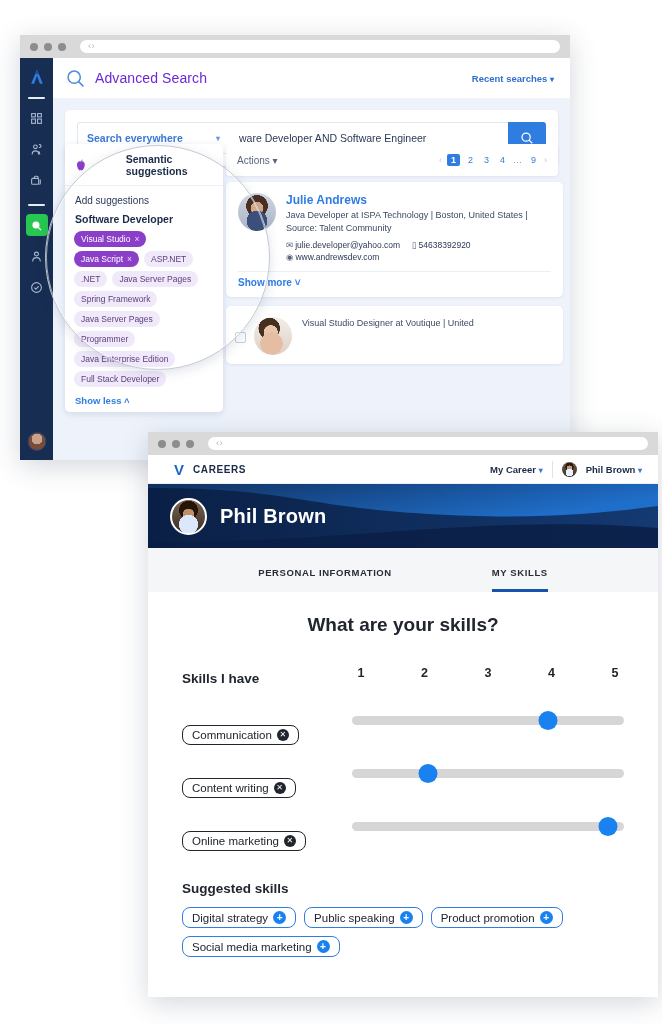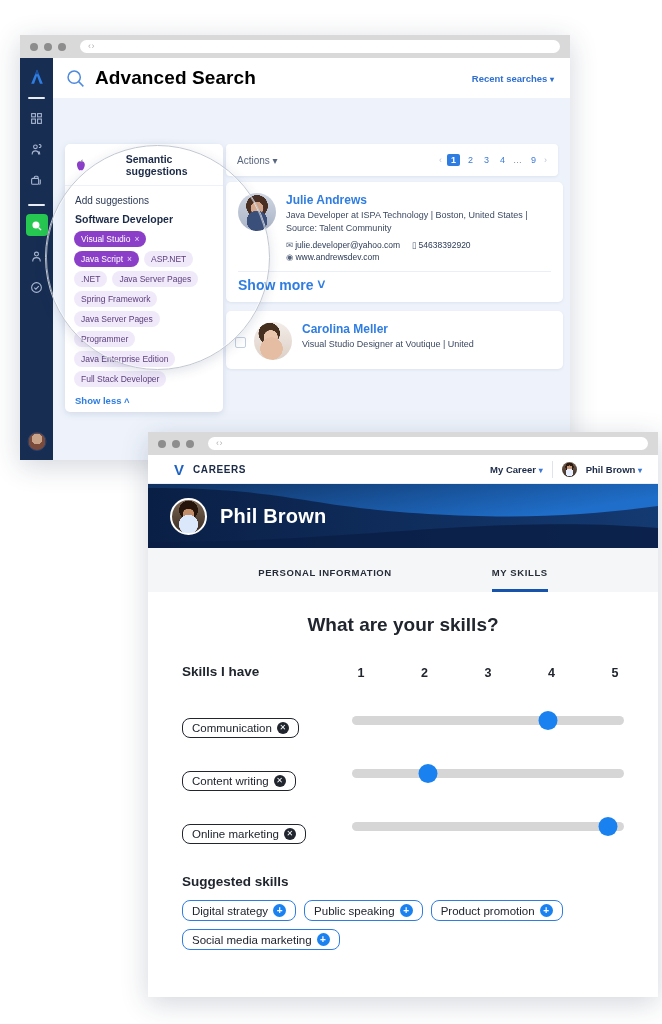--- a/index.html
+++ b/index.html
@@ -48,21 +48,21 @@
     border:1.5px solid #2b4372;
   }
 
   .pane { flex:1; background:#eef3fb; position:relative; overflow:hidden; }
 
   .s-header {
     height:40px; background:#fff; display:flex; align-items:center;
     padding:0 16px 0 12px; gap:9px;
   }
   .s-header .magnifier { width:21px; height:21px; flex:none; }
-  .s-title { font-size:19px; font-weight:bold; color:#000000; letter-spacing:.1px; }
+  .s-title { font-size:14px; font-weight:normal; color:#6d28d9; letter-spacing:.1px; }
   .recent { margin-left:auto; font-size:9.5px; font-weight:bold; color:#2f6fd0; }
   .recent .caret { font-size:8px; }
 
   .searchcard {
     margin:12px; background:#fff; border-radius:5px; padding:12px;
     box-shadow: 0 1px 3px rgba(30,50,90,.09);
   }
   .searchrow { display:flex; height:32px; }
   .scope {
     width:152px; border:1px solid #e2e8f2; border-right:none; border-radius:3px 0 0 3px;
@@ -112,21 +112,21 @@
       radial-gradient(circle at 46% 70%, #e4bda2 0 33%, transparent 34%),
       radial-gradient(circle at 44% 40%, #e9c5ab 0 22%, transparent 23%),
       radial-gradient(circle at 40% 30%, #45301f 0 30%, transparent 31%),
       linear-gradient(#f3ece7,#ddd1c8); }
   .rname { font-size:12px; font-weight:bold; color:#2f7de1; margin-bottom:2px; }
   .rmeta { font-size:9px; color:#3c4a63; line-height:1.42; }
   .rcontact { font-size:8.5px; color:#2b3a55; line-height:1.5; margin-top:4px; }
   .rcontact .ic { color:#55637c; margin-right:2px; }
   .rcontact .gap { display:inline-block; width:7px; }
   .divider { height:1px; background:#eaeff7; margin:7px 0 5px; }
-  .showmore { font-size:14px; color:#2f7de1; font-weight:600; }
+  .showmore { font-size:10px; color:#2f7de1; font-weight:600; }
 
   
   .sugg {
     position:absolute; left:12px; top:86px; width:158px;
     background:#fff; border-radius:5px; box-shadow:0 2px 7px rgba(30,50,90,.13);
     padding-bottom:6px; overflow:hidden;
   }
   .sugg-head {
     display:flex; align-items:center; gap:7px; padding:9px 10px 8px;
     border-bottom:1px solid #eef1f7;
@@ -188,21 +188,21 @@
     font-size:9.5px; font-weight:bold; color:#262c38; letter-spacing:.6px;
     padding-bottom:11px; border-bottom:3px solid transparent;
   }
   .tab.active { border-bottom-color:#1653ab; }
 
   .skillbody { background:#fff; height:calc(100% - 29px - 64px - 44px - 23px); padding:0 34px; }
   .q-title { text-align:center; font-size:19px; font-weight:bold; color:#20252e; padding:22px 0 26px; }
   .sec-title { font-size:13.5px; font-weight:bold; color:#20252e; }
 
   .skillgrid { display:flex; }
-  .leftcol { width:160px; flex:none; }
+  .leftcol { width:160px; flex:none;margin-top:7px; }
   .rightcol { flex:1; padding-left:10px; }
   .scalerow { display:flex; justify-content:space-between; padding:4px 0 0; margin-bottom:14px; }
   .scalerow span { font-size:12.5px; font-weight:bold; color:#20252e; width:18px; text-align:center; }
 
   .pill {
     display:inline-flex; align-items:center; gap:5px;
     border:1.4px solid #20252e; border-radius:8px; padding:3px 9px;
     font-size:11.5px; color:#20252e; background:#fff;
   }
   .pill .rm {
@@ -301,20 +301,37 @@
             <circle cx="10.5" cy="10.5" r="7"></circle>
               <line x1="15.6" y1="15.6" x2="21" y2="21"></line>
           </svg>
           <div class="s-title">Advanced Search</div>
           <div class="recent">
             <span>Recent searches</span>
             <span class="caret">▾</span>
           </div>
         </div>
 
+        <div class="searchcard">
+          <div class="searchrow">
+            <div class="scope">
+              <span>Search everywhere</span>
+              <span class="caret">▾</span>
+            </div>
+            <div class="qfield">
+              <span>ware Developer AND Software Engineer</span>
+            </div>
+            <div class="gobtn">
+              <svg width="14" height="14" viewBox="0 0 24 24" fill="none" stroke="#fff" stroke-width="2.2">
+                <circle cx="10.5" cy="10.5" r="7"></circle>
+                  <line x1="15.6" y1="15.6" x2="21" y2="21"></line>
+              </svg>
+            </div>
+          </div>
+        </div>
 
         <div class="actionbar">
           <div class="actions-lbl">
             <span>Actions</span>
             <span>▾</span>
           </div>
           <div class="pager">
             <span class="arrow">‹</span>
             <span class="pg cur">1</span>
             <span class="pg">2</span>
@@ -347,21 +364,20 @@
               <span>Show more</span>
               <span>˅</span>
             </div>
           </div>
 
           <div class="rescard second">
             <div class="chk"></div>
             <div class="resrow">
               <div class="pic f2"></div>
               <div style="flex:1">
-                <div class="rname">Carolina Meller</div>
                 <div class="rmeta">Visual Studio Designer at Voutique | United</div>
               </div>
             </div>
           </div>
         </div>
 
         <div class="sugg">
           <div class="sugg-head">
             <svg width="15" height="16" viewBox="0 0 24 26">
               <path d="M12 6c-3.6-2-8 .6-8 6.2C4 18 7.4 24 10 24c1.2 0 1.4-.8 2-.8s.8.8 2 .8c2.6 0 6-6 6-11.8C20 6.6 15.6 4 12 6z" fill="#8b3fc9"></path>

